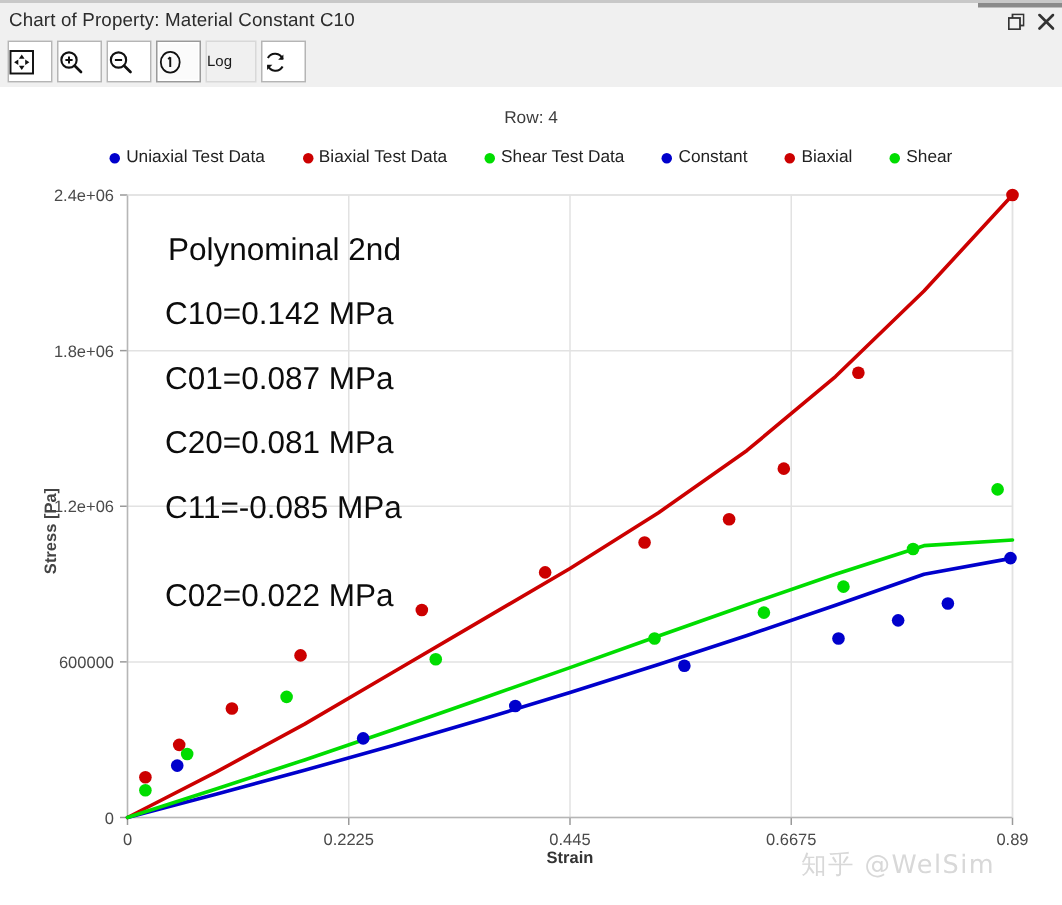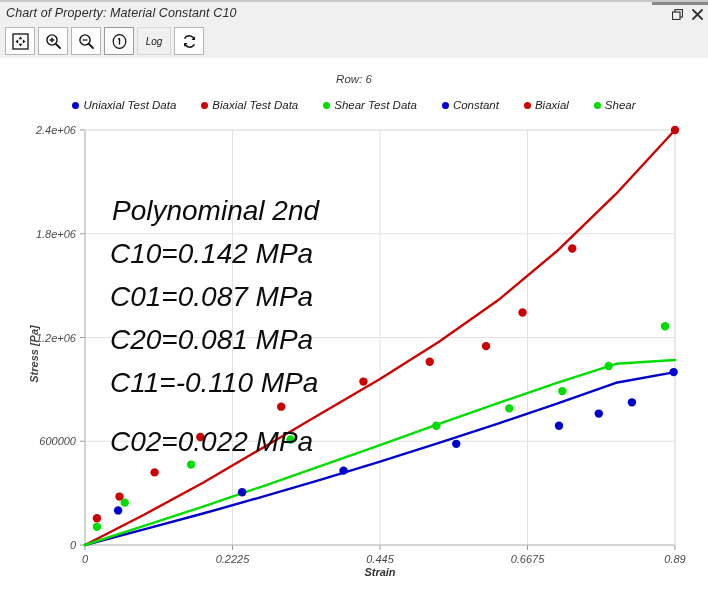--- a/index.html
+++ b/index.html
@@ -16,21 +16,20 @@
   }
 
   
   #app-window {
     position: absolute;
     left: 0; top: 0;
     width: 708px;
     height: 587px;
     background: #22c55e;
     box-sizing: border-box;
-    font-style: italic;
   }
   #title-bar {
     position: absolute;
     left: 0; top: 0;
     width: 708px;
     height: 24px;
     background: #f0f0f0;
     border-top: 2px solid #c8c8c8;
     box-sizing: border-box;
   }
@@ -79,21 +78,21 @@
     align-items: stretch;
   }
   .tb-btn {
     width: 30px;
     height: 28px;
     border: 1px solid #b5b5b5;
     background: #ffffff;
     margin-right: 3px;
     display: flex;
     align-items: center;
-    justify-content: center;
+    justify-content: flex-start;
     box-sizing: border-box;
     cursor: pointer;
     color: #1a1a1a;
   }
   .tb-btn.wide { width: 34px; }
   .tb-btn.active {
     background: #fbfbfb;
     border-color: #9a9a9a;
     box-shadow: inset 0 0 0 1px #ffffff;
   }
@@ -179,25 +178,24 @@
     top: 508px;
     width: 590px;
     text-align: center;
     font-size: 11px;
     font-weight: bold;
     color: #333;
   }
 
   .annot-line {
     position: absolute;
-    font-size: 28px;
+    font-size: 21px;
     color: #0c0c0c;
     white-space: nowrap;
     font-family: "Liberation Sans", sans-serif;
-    margin-top: 40px;
   }
 
   #watermark {
     position: absolute;
     left: 534px;
     top: 507px;
     font-size: 17px;
     color: #d8d8d8;
     letter-spacing: 1px;
     white-space: nowrap;
@@ -281,21 +279,21 @@
           <path d="M13.9,3.3 L13.9,6.9 L10.4,6.9 Z" fill="#111"></path>
           <path d="M3.1,13.7 L3.1,10.1 L6.6,10.1 Z" fill="#111"></path>
         </svg>
       </div>
 
     </div>
   </div>
 
   <div id="chart-body">
 
-    <div id="row-label">Row: 6</div>
+    <div id="row-label">Row: 4</div>
 
     <div id="legend">
         <div class="legend-item">
           <span class="legend-dot" style="background: rgb(0, 0, 204);"></span>
           <span class="legend-text">Uniaxial Test Data</span>
         </div>
         <div class="legend-item">
           <span class="legend-dot" style="background: rgb(204, 0, 0);"></span>
           <span class="legend-text">Biaxial Test Data</span>
         </div>
@@ -389,19 +387,20 @@
 
       <div id="y-axis-title">Stress [Pa]</div>
       <div id="x-axis-title">Strain</div>
     </div>
 
     <div id="annotation-block">
         <div class="annot-line" style="left: 112px; top: 97px;">Polynominal 2nd</div>
         <div class="annot-line" style="left: 110px; top: 140px;">C10=0.142 MPa</div>
         <div class="annot-line" style="left: 110px; top: 183px;">C01=0.087 MPa</div>
         <div class="annot-line" style="left: 110px; top: 226px;">C20=0.081 MPa</div>
-        <div class="annot-line" style="left: 110px; top: 269px;">C11=-0.110 MPa</div>
+        <div class="annot-line" style="left: 110px; top: 269px;">C11=-0.085 MPa</div>
         <div class="annot-line" style="left: 110px; top: 328px; text-align: center;">C02=0.022 MPa</div>
       </div>
 
+    <div id="watermark">知乎 @WelSim</div>
   </div>
 
 </div>
 
 </body></html>

